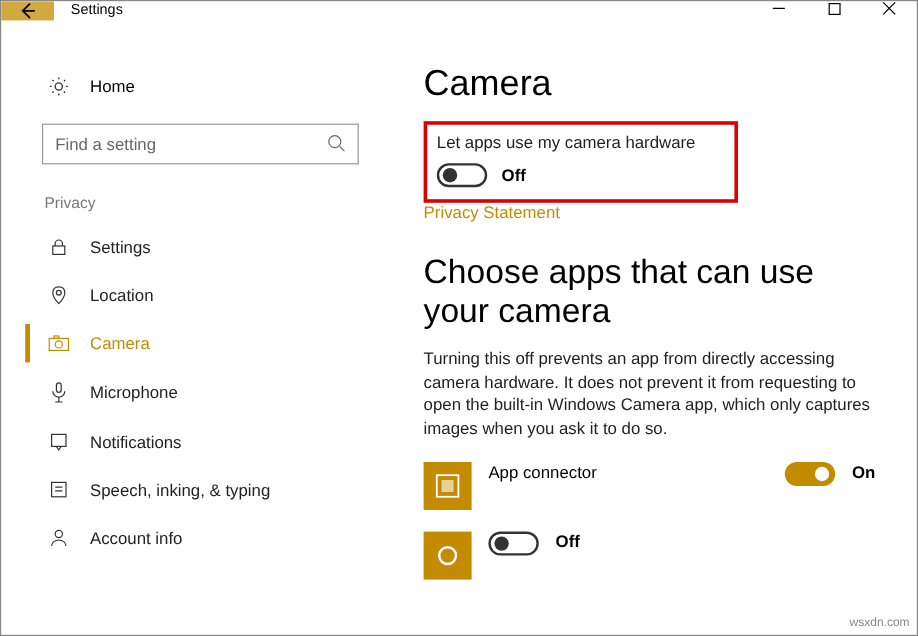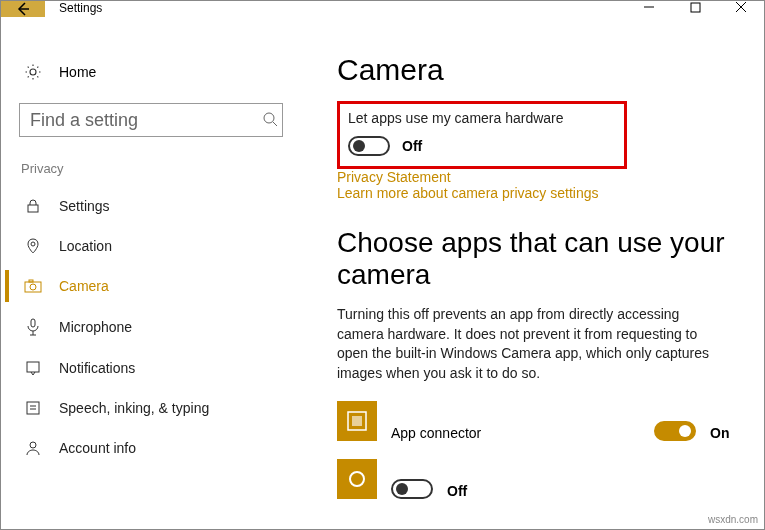--- a/index.html
+++ b/index.html
@@ -42,20 +42,21 @@
       display: flex;
       align-items: center;
       justify-content: center;
       font-size: 12px;
       color: #000;
       cursor: pointer;
     }
     .content {
       display: flex;
       height: calc(100% - 32px);
+      padding-left: 16px;
     }
     .sidebar {
       width: 300px;
       padding: 20px 0 0 12px;
       position: relative;
     }
     .home-row {
       display: flex;
       align-items: center;
       padding: 10px 8px;
@@ -71,21 +72,21 @@
       display: flex;
       align-items: center;
       padding: 0 10px;
       color: #666;
       font-size: 14px;
     }
     .search-box input {
       border: none;
       outline: none;
       flex: 1;
-      font-size: 18px;
+      font-size: 14px;
       color: #333;
     }
     .search-box input::placeholder { color: #666; }
     .section-label {
       color: #7a7a7a;
       font-size: 13px;
       padding: 6px 8px 10px;
     }
     .nav-item {
       display: flex;
@@ -114,21 +115,21 @@
     }
     h1.page-title {
       font-weight: 300;
       font-size: 30px;
       margin-bottom: 14px;
     }
     .hl-box {
       border: 3px solid #d00;
       padding: 6px 12px 10px 8px;
       display: inline-block;
-      width: 290px;
+      width: 262px;
     }
     .hl-box .hl-label {
       font-size: 14px;
       color: #222;
       margin-bottom: 10px;
     }
     .toggle-row { display:flex; align-items:center; gap:12px; }
     .toggle {
       width: 42px; height: 20px;
       border: 2px solid #333;
@@ -144,21 +145,21 @@
       position: absolute;
       top: 2px; left: 3px;
     }
     .toggle.on { background:#c58b00; border-color:#c58b00; }
     .toggle.on .knob { background:#fff; left:auto; right:3px; }
     .toggle-state { font-size:14px;font-weight:bold; }
     .link { color:#c58b00; font-size:14px; margin-top:0; cursor:pointer; }
     h2.sub { font-weight:400; font-size:28px; margin-top:26px; }
     .desc { font-size:14px; color:#222; margin-top:14px; line-height:1.4; max-width:380px; }
     .app-row {
-      display:flex; align-items:flex-end; margin-top:18px; gap:14px;
+      display:flex; align-items:flex-start; margin-top:18px; gap:14px;
     }
     .app-tile {
       width:40px; height:40px; background:#c58b00;
       display:flex; align-items:center; justify-content:center;
       color:#fff;
     }
     .app-name { flex:1; font-size:14px; }
     .watermark { position:absolute; bottom:4px; right:6px; font-size:10px; color:#888; }
   </style>
 </head>
@@ -289,21 +290,20 @@
       <div class="hl-label">Let apps use my camera hardware</div>
       <div class="toggle-row">
         <div class="toggle">
             <div class="knob"></div>
           </div>
         <div class="toggle-state">Off</div>
       </div>
     </div>
 
     <div class="link">Privacy Statement</div>
-    <div class="link">Learn more about camera privacy settings</div>
 
     <h2 class="sub">Choose apps that can use your camera</h2>
     <p class="desc">Turning this off prevents an app from directly accessing camera hardware. It does not prevent it from requesting to open the built-in Windows Camera app, which only captures images when you ask it to do so.</p>
 
     <div class="app-row">
       <div class="app-tile">
         <svg width="22" height="22" viewBox="0 0 22 22">
             <rect x="2" y="2" width="18" height="18" stroke="#fff" fill="none" stroke-width="1.5"></rect>
             <rect x="6" y="6" width="10" height="10" fill="#fff" opacity="0.6"></rect>
           </svg>

